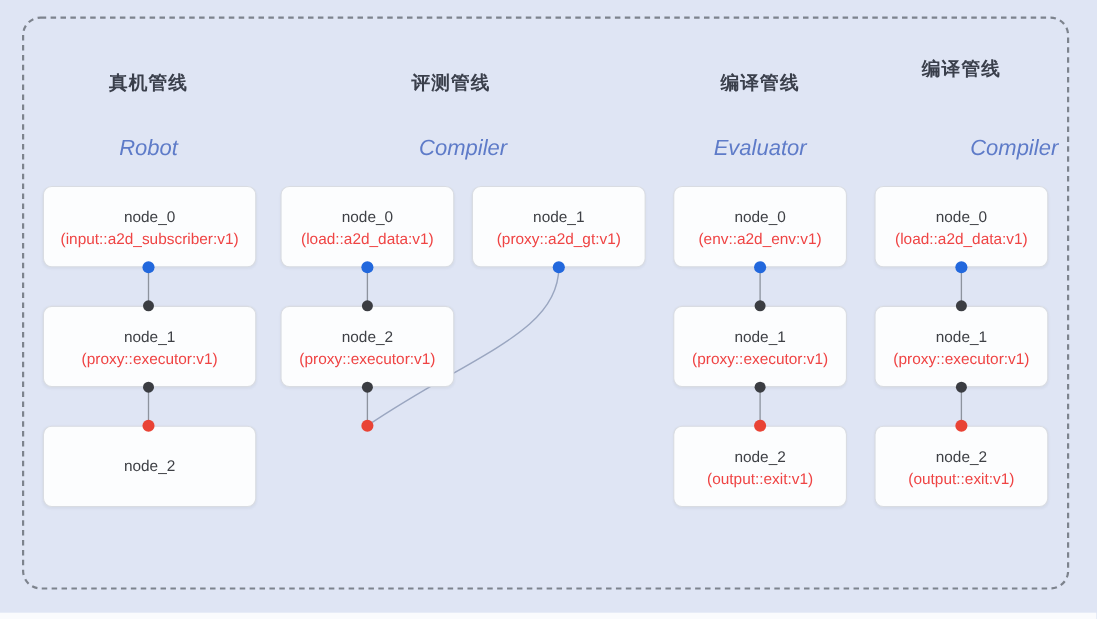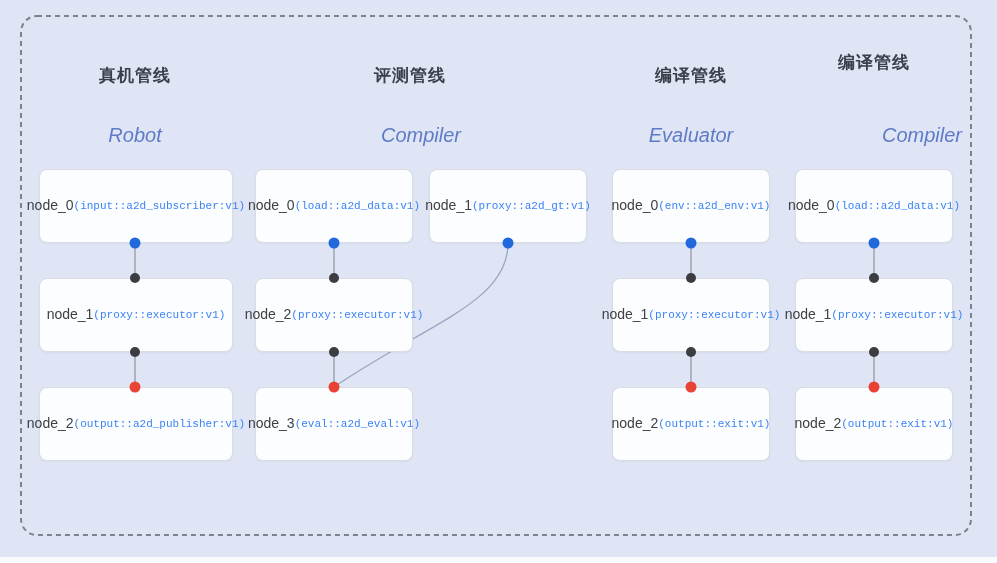--- a/index.html
+++ b/index.html
@@ -9,26 +9,26 @@
     font-family:"Liberation Sans","DejaVu Sans",sans-serif;
   }
   #edge-layer,#dot-layer{
     position:absolute;left:0;top:0;width:997px;height:563px;pointer-events:none;
   }
   #edge-layer{z-index:1;}
   .node{
     position:absolute;z-index:2;height:74px;box-sizing:border-box;
     background:#fcfdfe;border:1px solid #d9dce2;border-radius:8px;
     box-shadow:0 1px 2px rgba(40,50,80,0.05);
-    display:flex;flex-direction:row;align-items:center;justify-content:center;
+    display:flex;flex-direction:column;align-items:center;justify-content:center;
   }
   .w-wide{width:194px;}
   .w-std{width:158px;}
   .node-label{font-size:14px;color:#3e4045;line-height:18px;margin-bottom:3px;white-space:nowrap;}
-  .node-type{font-size:11px;color:#3b82f6;line-height:16px;white-space:nowrap;font-family:Liberation Mono, monospace;}
+  .node-type{font-size:14px;color:#ef4444;line-height:16px;white-space:nowrap;}
   .hdr-zh{
     position:absolute;z-index:2;transform:translateX(-50%);
     font-size:17px;font-weight:700;color:#3a3f4b;letter-spacing:1px;white-space:nowrap;
   }
   .hdr-en{
     position:absolute;z-index:2;transform:translateX(-50%);
     font-size:20px;font-weight:400;color:#5e7bc8;white-space:nowrap;font-style:italic;
   }
   #dot-layer{z-index:3;}
   #bottom-strip{
@@ -71,38 +71,33 @@
   <div class="node w-wide" style="left:39px;top:169px">
     <div class="node-label">node_0</div>
     <div class="node-type">(input::a2d_subscriber:v1)</div>
   </div>
   <div class="node w-wide" style="left:39px;top:278px">
     <div class="node-label">node_1</div>
     <div class="node-type">(proxy::executor:v1)</div>
   </div>
   <div class="node w-wide" style="left:39px;top:387px">
     <div class="node-label">node_2</div>
-    <div class="node-type">(output::a2d_publisher:v1)</div>
   </div>
 
   <div class="node w-std" style="left:255px;top:169px">
     <div class="node-label">node_0</div>
     <div class="node-type">(load::a2d_data:v1)</div>
   </div>
   <div class="node w-std" style="left:429px;top:169px">
     <div class="node-label">node_1</div>
     <div class="node-type">(proxy::a2d_gt:v1)</div>
   </div>
   <div class="node w-std" style="left:255px;top:278px">
     <div class="node-label">node_2</div>
     <div class="node-type">(proxy::executor:v1)</div>
-  </div>
-  <div class="node w-std" style="left:255px;top:387px">
-    <div class="node-label">node_3</div>
-    <div class="node-type">(eval::a2d_eval:v1)</div>
   </div>
 
   <div class="node w-std" style="left:612px;top:169px">
     <div class="node-label">node_0</div>
     <div class="node-type">(env::a2d_env:v1)</div>
   </div>
   <div class="node w-std" style="left:612px;top:278px">
     <div class="node-label">node_1</div>
     <div class="node-type">(proxy::executor:v1)</div>
   </div>

